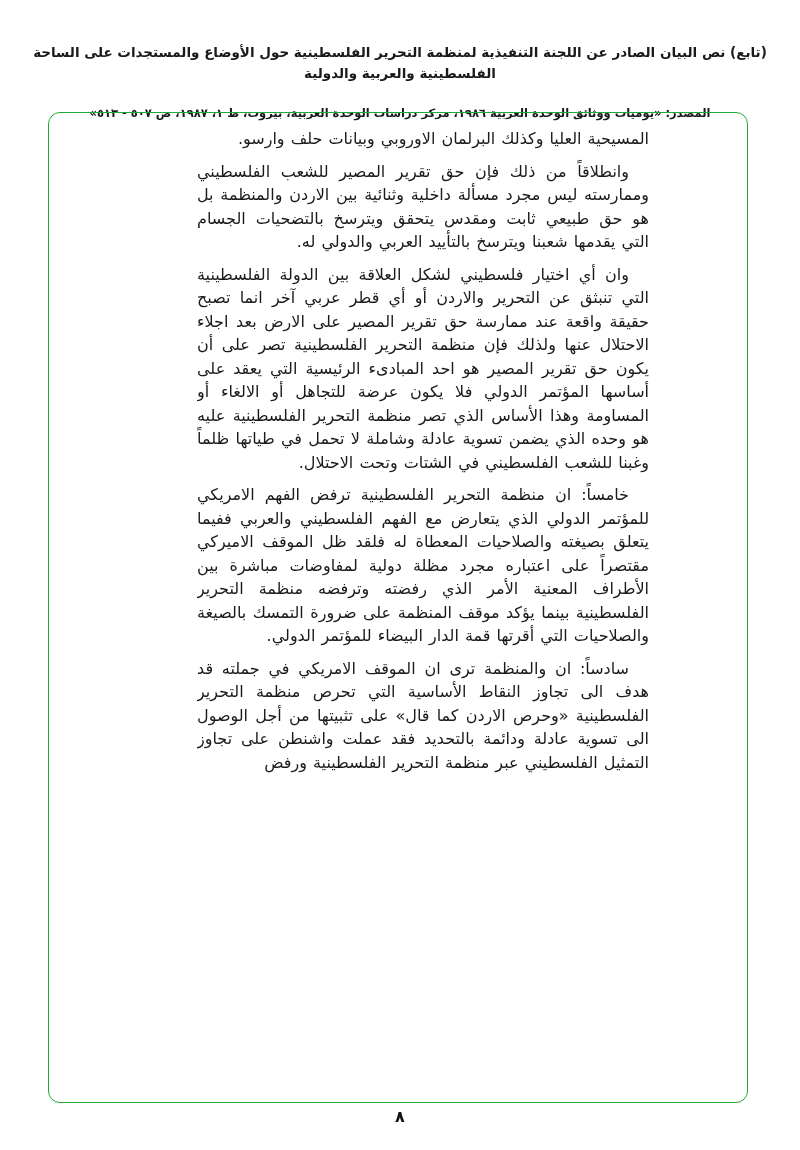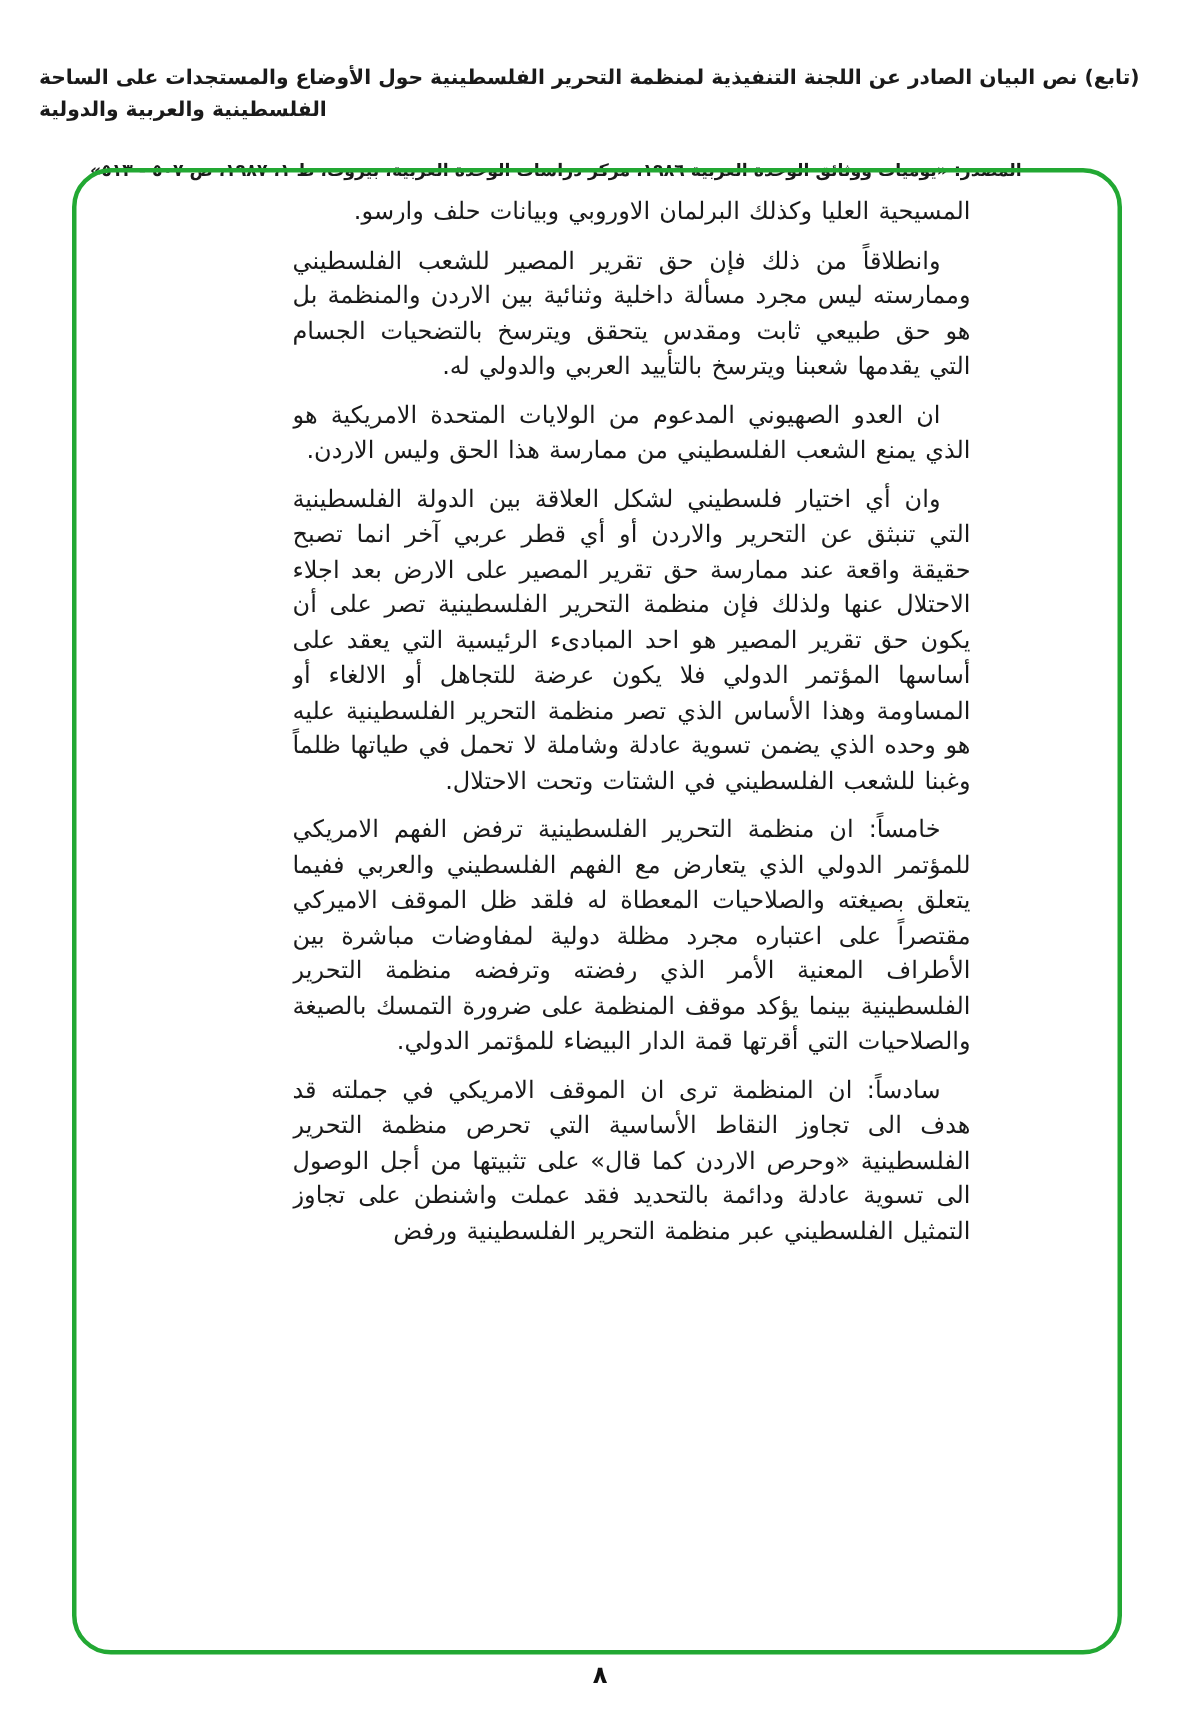--- a/index.html
+++ b/index.html
@@ -14,21 +14,21 @@
     position: relative;
     font-family: "DejaVu Sans", sans-serif;
     color: #1a1a1a;
     overflow: hidden;
   }
   .page-header {
     position: absolute;
     top: 42px;
     left: 0;
     width: 800px;
-    text-align: left;
+    text-align: center;
     direction: rtl;
   }
   .doc-title {
     font-size: 13.5px;
     font-weight: bold;
     line-height: 1.55;
     padding: 0 26px;
     letter-spacing: 0;
   }
   .doc-source {
@@ -36,22 +36,22 @@
     font-weight: bold;
     margin-top: 22px;
     padding: 0 60px;
   }
   .highlight-box {
     position: absolute;
     left: 48px;
     top: 112px;
     width: 700px;
     height: 991px;
-    border: 3px solid #404040; 
-    border-radius: 26px;
+    border: 1px solid #404040; 
+    border-radius: 12px;
     background: transparent;
   }
   .body-text {
     position: absolute;
     top: 14px;
     right: 98px;   
     width: 452px;
     height: 952px;
     overflow: hidden;
     direction: rtl;
@@ -83,20 +83,19 @@
 
 <header class="page-header">
   <div class="doc-title">(تابع) نص البيان الصادر عن اللجنة التنفيذية لمنظمة التحرير الفلسطينية حول الأوضاع والمستجدات على الساحة الفلسطينية والعربية والدولية</div>
   <div class="doc-source">المصدر: «يوميات ووثائق الوحدة العربية ١٩٨٦، مركز دراسات الوحدة العربية، بيروت، ط ١، ١٩٨٧، ص ٥٠٧ - ٥١٣»</div>
 </header>
 
 <div class="highlight-box" style="border-color: rgb(34, 168, 51);">
   <div class="body-text">
     <p class="continuation">المسيحية العليا وكذلك البرلمان الاوروبي وبيانات حلف وارسو.</p>
     <p>وانطلاقاً من ذلك فإن حق تقرير المصير للشعب الفلسطيني وممارسته ليس مجرد مسألة داخلية وثنائية بين الاردن والمنظمة بل هو حق طبيعي ثابت ومقدس يتحقق ويترسخ بالتضحيات الجسام التي يقدمها شعبنا ويترسخ بالتأييد العربي والدولي له.</p>
-    <p>ان العدو الصهيوني المدعوم من الولايات المتحدة الامريكية هو الذي يمنع الشعب الفلسطيني من ممارسة هذا الحق وليس الاردن.</p>
     <p>وان أي اختيار فلسطيني لشكل العلاقة بين الدولة الفلسطينية التي تنبثق عن التحرير والاردن أو أي قطر عربي آخر انما تصبح حقيقة واقعة عند ممارسة حق تقرير المصير على الارض بعد اجلاء الاحتلال عنها ولذلك فإن منظمة التحرير الفلسطينية تصر على أن يكون حق تقرير المصير هو احد المبادىء الرئيسية التي يعقد على أساسها المؤتمر الدولي فلا يكون عرضة للتجاهل أو الالغاء أو المساومة وهذا الأساس الذي تصر منظمة التحرير الفلسطينية عليه هو وحده الذي يضمن تسوية عادلة وشاملة لا تحمل في طياتها ظلماً وغبنا للشعب الفلسطيني في الشتات وتحت الاحتلال.</p>
     <p>خامساً: ان منظمة التحرير الفلسطينية ترفض الفهم الامريكي للمؤتمر الدولي الذي يتعارض مع الفهم الفلسطيني والعربي ففيما يتعلق بصيغته والصلاحيات المعطاة له فلقد ظل الموقف الاميركي مقتصراً على اعتباره مجرد مظلة دولية لمفاوضات مباشرة بين الأطراف المعنية الأمر الذي رفضته وترفضه منظمة التحرير الفلسطينية بينما يؤكد موقف المنظمة على ضرورة التمسك بالصيغة والصلاحيات التي أقرتها قمة الدار البيضاء للمؤتمر الدولي.</p>
-    <p>سادساً: ان المنظمة ترى ان الموقف الامريكي في جملته قد هدف الى تجاوز النقاط الأساسية التي تحرص منظمة التحرير الفلسطينية «وحرص الاردن كما قال» على تثبيتها من أجل الوصول الى تسوية عادلة ودائمة بالتحديد فقد عملت واشنطن على تجاوز التمثيل الفلسطيني عبر منظمة التحرير الفلسطينية ورفض</p>
+    <p>سادساً: ان والمنظمة ترى ان الموقف الامريكي في جملته قد هدف الى تجاوز النقاط الأساسية التي تحرص منظمة التحرير الفلسطينية «وحرص الاردن كما قال» على تثبيتها من أجل الوصول الى تسوية عادلة ودائمة بالتحديد فقد عملت واشنطن على تجاوز التمثيل الفلسطيني عبر منظمة التحرير الفلسطينية ورفض</p>
   </div>
 </div>
 
 <div class="page-number">٨</div>
 
 </body></html>

